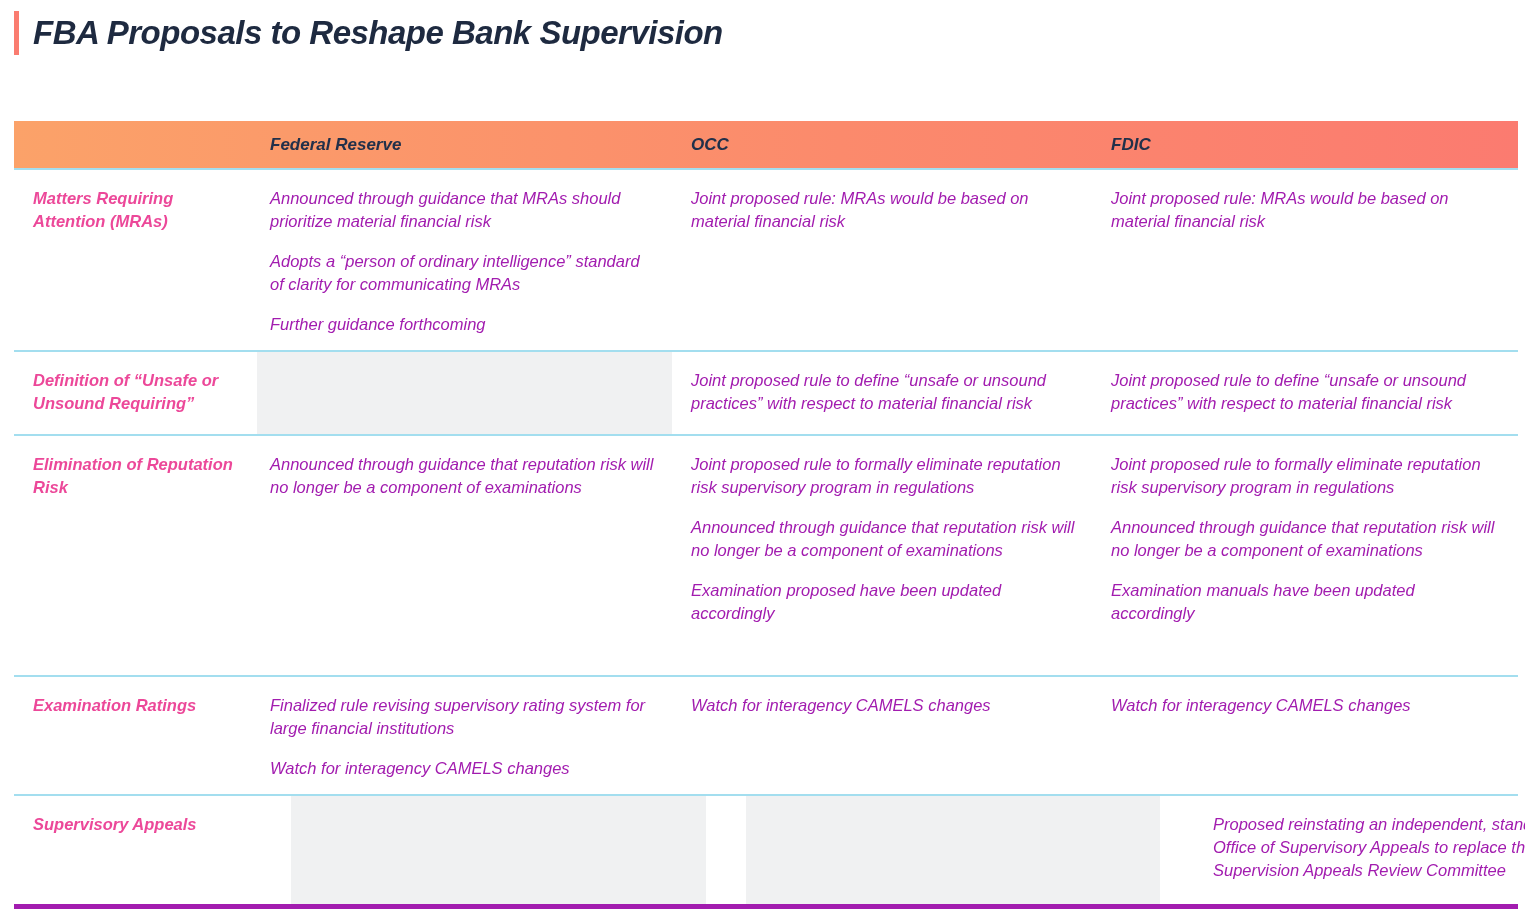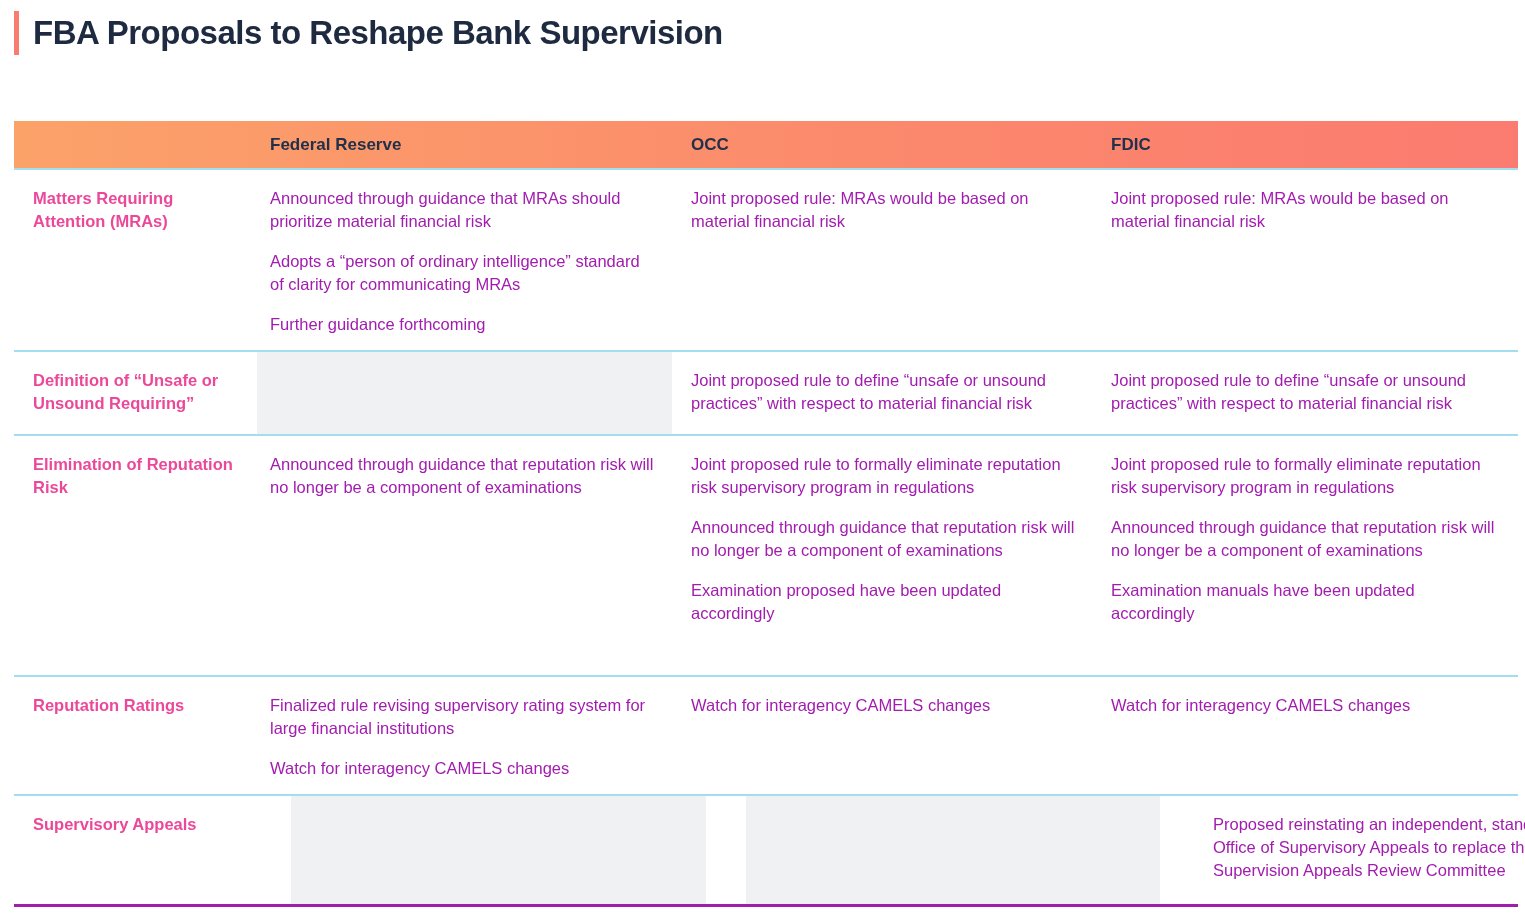--- a/index.html
+++ b/index.html
@@ -5,21 +5,21 @@
   * { box-sizing: border-box; margin: 0; padding: 0; }
   html, body { background: #ffffff; }
   body {
     width: 1525px;
     height: 916px;
     font-family: "Liberation Sans", sans-serif;
     color: #2c3a50;
     position: relative;
     overflow: hidden;
   }
-  .page { width: 1525px; height: 794px; }
+  .page { width: 1525px; height: 794px; font-style: italic; }
 
   
   .title-block {
     display: flex;
     align-items: center;
     padding-top: 11px;
     margin-left: 14px;
   }
   .accent-bar {
     display: inline-block;
@@ -36,21 +36,21 @@
     letter-spacing: -0.5px;
     line-height: 1.1;
   }
 
   
   .table {
     position: absolute;
     left: 14px;
     top: 121px;
     width: 1504px;
-    border-bottom: 3px solid #a21caf;
+    border-bottom: 5px solid #a21caf;
   }
   .thead, .row {
     display: grid;
     grid-template-columns: 243px 421px 420px 420px;
   }
   .thead {
     height: 47px;
     background: linear-gradient(90deg, #fba269 0%, #fb8a6c 55%, #fb7b70 100%);
     align-items: center;
   }
@@ -145,21 +145,21 @@
         <p>Examination proposed have been updated accordingly</p>
       </div>
       <div class="cell">
         <p>Joint proposed rule to formally eliminate reputation risk supervisory program in regulations</p>
         <p>Announced through guidance that reputation risk will no longer be a component of examinations</p>
         <p>Examination manuals have been updated accordingly</p>
       </div>
     </div>
 
     <div class="row row-4">
-      <div class="cell label-cell">Reputation Ratings</div>
+      <div class="cell label-cell">Examination Ratings</div>
       <div class="cell">
         <p>Finalized rule revising supervisory rating system for large financial institutions</p>
         <p>Watch for interagency CAMELS changes</p>
       </div>
       <div class="cell">
         <p>Watch for interagency CAMELS changes</p>
       </div>
       <div class="cell">
         <p>Watch for interagency CAMELS changes</p>
       </div>

